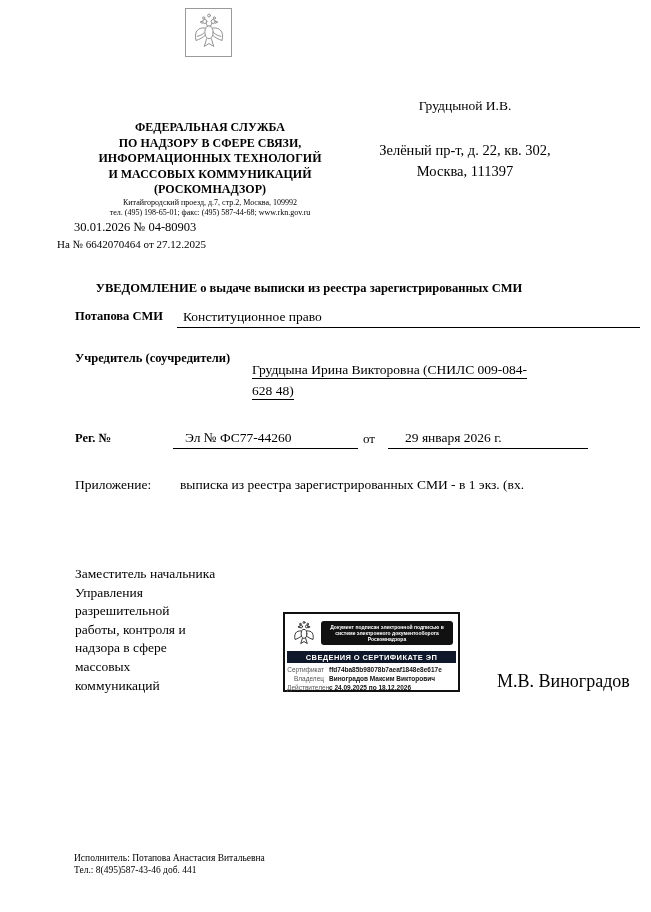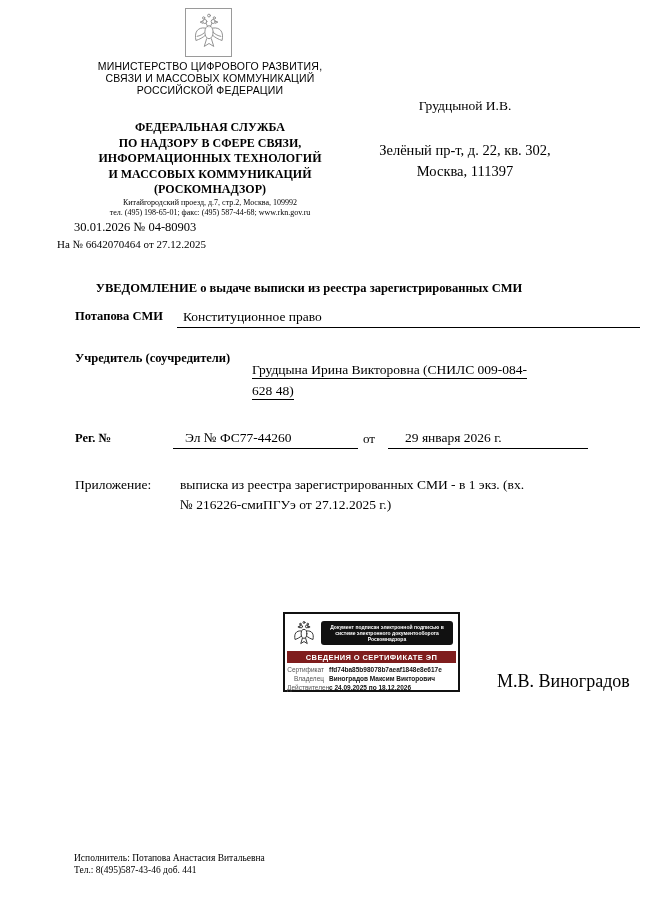--- a/index.html
+++ b/index.html
@@ -70,21 +70,21 @@
     font-family:"Liberation Sans", sans-serif;
   }
   .stamp-top { position:absolute; left:2px; top:2px; right:2px; height:33px; display:flex; align-items:center; }
   .stamp-eagle { width:34px; display:flex; justify-content:center; }
   .stamp-eagle svg { width:26px; height:28px; }
   .stamp-note {
     flex:1; margin-right:3px; background:#111; color:#fff; border-radius:3px;
     font-size:5px; line-height:6px; font-weight:bold; text-align:center; padding:3px 4px;
   }
   .stamp-bar {
-    position:absolute; left:2px; right:2px; top:37px; height:12px; background:#7f1d1d;
+    position:absolute; left:2px; right:2px; top:37px; height:12px; background:#0f172a;
     color:#fff; font-size:7.5px; font-weight:bold; letter-spacing:.4px;
     display:flex; align-items:center; justify-content:center;
   }
   .stamp-rows { position:absolute; left:2px; right:2px; top:51px; }
   .stamp-row { display:flex; font-size:6.5px; line-height:9px; }
   .stamp-row .srl { width:42px; text-align:right; color:#555; padding-right:5px; }
   .stamp-row .srv { flex:1; font-weight:bold; color:#111; }
 
   .footer { left:74px; top:852px; font-size:9.5px; line-height:12px; }
 </style>
@@ -110,25 +110,20 @@
           <path d="M25.5 27 C12 25 7 35 10 48 C16 46 22 43 26 39"></path>
           <path d="M38.5 27 C52 25 57 35 54 48 C48 46 42 43 38 39"></path>
           <path d="M12 41 C17 40 21 38 24 35"></path>
             <path d="M52 41 C47 40 43 38 40 35"></path>
           <path d="M28 45 L24 58 L32 53 L40 58 L36 45"></path>
         </g>
       </svg>
     </span>
   </div>
 
-  <div class="abs ministry sans ctr">
-    <div>МИНИСТЕРСТВО ЦИФРОВОГО РАЗВИТИЯ,</div>
-    <div>СВЯЗИ И МАССОВЫХ КОММУНИКАЦИЙ</div>
-    <div>РОССИЙСКОЙ ФЕДЕРАЦИИ</div>
-  </div>
 
   <div class="abs service serif b ctr">
     <div>ФЕДЕРАЛЬНАЯ СЛУЖБА</div>
     <div>ПО НАДЗОРУ В СФЕРЕ СВЯЗИ,</div>
     <div>ИНФОРМАЦИОННЫХ ТЕХНОЛОГИЙ</div>
     <div>И МАССОВЫХ КОММУНИКАЦИЙ</div>
     <div>(РОСКОМНАДЗОР)</div>
   </div>
 
   <div class="abs addr-small ctr" style="top:198px;">Китайгородский проезд, д.7, стр.2, Москва, 109992</div>
@@ -155,22 +150,30 @@
 
   <div class="abs lbl serif f-reg-label">Рег. №</div>
   <div class="abs f-reg-line1"></div>
   <div class="abs val serif f-reg-value">Эл № ФС77-44260</div>
   <div class="abs serif f-reg-ot">от</div>
   <div class="abs f-reg-line2"></div>
   <div class="abs val serif f-reg-date">29 января 2026 г.</div>
 
   <div class="abs serif f-att-label">Приложение:</div>
   <div class="abs val serif f-att-v1">выписка из реестра зарегистрированных СМИ - в 1 экз. (вх.</div>
-  <div class="abs val serif f-att-v2">№ 216226-смиПГУэ от 27.12.2025 г.)</div>
-
+
+  <div class="abs sig-position serif">
+    <div>Заместитель начальника</div>
+    <div>Управления</div>
+    <div>разрешительной</div>
+    <div>работы, контроля и</div>
+    <div>надзора в сфере</div>
+    <div>массовых</div>
+    <div>коммуникаций</div>
+  </div>
 
   <div class="abs stamp">
     <div class="stamp-top">
       <div class="stamp-eagle">
         <svg viewBox="0 0 64 64">
           <g fill="none" stroke="#333" stroke-width="2.4" stroke-linecap="round" stroke-linejoin="round">
             <circle cx="32" cy="6" r="2.4"></circle>
               <circle cx="23" cy="10" r="1.9"></circle>
               <circle cx="41" cy="10" r="1.9"></circle>
             <circle cx="25" cy="16" r="3.4"></circle>

